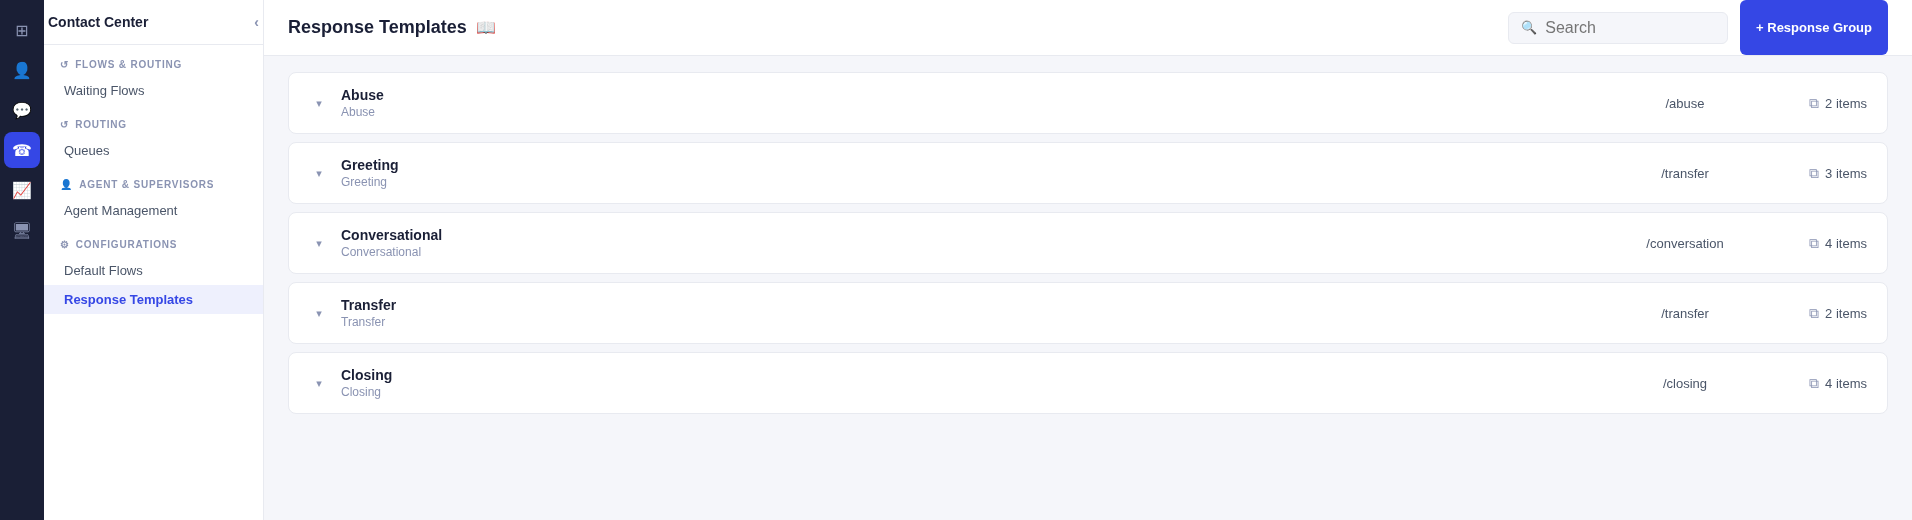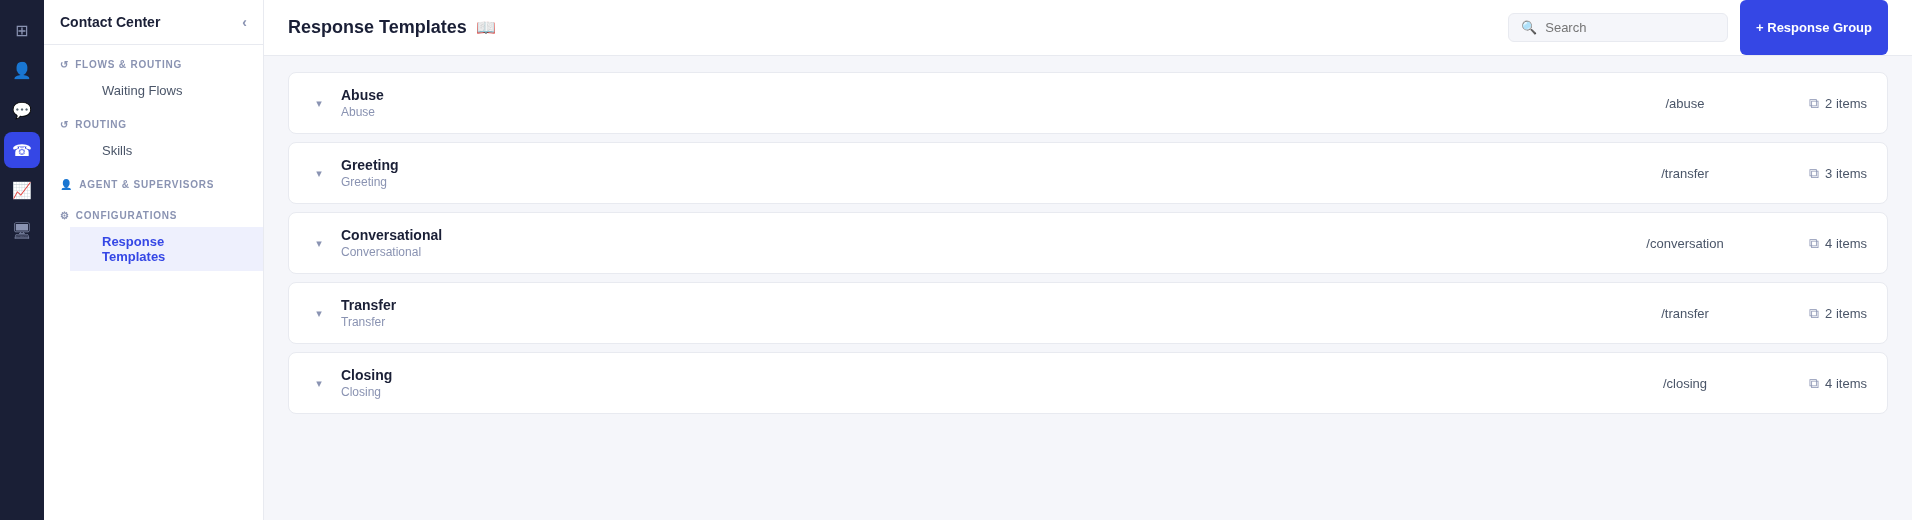--- a/index.html
+++ b/index.html
@@ -36,21 +36,21 @@
     .sidebar {
       width: 220px;
       background: #fff;
       border-right: 1px solid #e8eaf0;
       display: flex;
       flex-direction: column;
       flex-shrink: 0;
       overflow-y: auto;
     }
     .sidebar-header {
-      padding: 14px 16px;
+      padding: 14px 4px;
       font-size: 14px;
       font-weight: 600;
       color: #1a1f36;
       border-bottom: 1px solid #e8eaf0;
       display: flex;
       align-items: center;
       justify-content: space-between;
     }
     .sidebar-collapse-btn {
       cursor: pointer;
@@ -61,26 +61,25 @@
       padding: 14px 16px 6px;
       font-size: 10px;
       font-weight: 700;
       color: #8a93b2;
       letter-spacing: 0.08em;
       display: flex;
       align-items: center;
       gap: 6px;
     }
     .sidebar-item {
-      padding: 7px 32px;
+      padding: 7px 20px;
       font-size: 13px;
       color: #4a5568;
       cursor: pointer;
       border-radius: 0;
-      margin-left: 26px;
     }
     .sidebar-item.active {
       color: #3547e5;
       font-weight: 600;
       background: #eef0fd;
     }
 
     
     .main {
       flex: 1;
@@ -126,21 +125,21 @@
       border: 1px solid #e8eaf0;
       border-radius: 6px;
       padding: 6px 12px;
       gap: 8px;
       width: 220px;
     }
     .search-box input {
       border: none;
       background: transparent;
       outline: none;
-      font-size: 13px;
+      font-size: 16px;
       color: #1d4ed8;
       width: 100%;
     }
     .search-icon-svg {
       color: #8a93b2;
       font-size: 13px;
     }
     .add-btn {
       background: #3547e5;
       color: #fff;
@@ -238,31 +237,33 @@
   <div class="sidebar-section-label">
     <span>↺</span>
     <span>FLOWS &amp; ROUTING</span>
   </div>
   <div class="sidebar-item">Waiting Flows</div>
 
   <div class="sidebar-section-label">
     <span>↺</span>
     <span>ROUTING</span>
   </div>
-  <div class="sidebar-item">Skills</div>
+  <div class="sidebar-item">Queues</div>
 
   <div class="sidebar-section-label">
     <span>👤</span>
     <span>AGENT &amp; SUPERVISORS</span>
   </div>
+  <div class="sidebar-item">Agent Management</div>
 
   <div class="sidebar-section-label">
     <span>⚙</span>
     <span>CONFIGURATIONS</span>
   </div>
+  <div class="sidebar-item">Default Flows</div>
   <div class="sidebar-item active">Response Templates</div>
 </div>
 
 <div class="main">
 
   <div class="page-header">
     <div class="page-title-area">
       <span class="page-title">Response Templates</span>
       <span class="page-title-icon">📖</span>
     </div>

